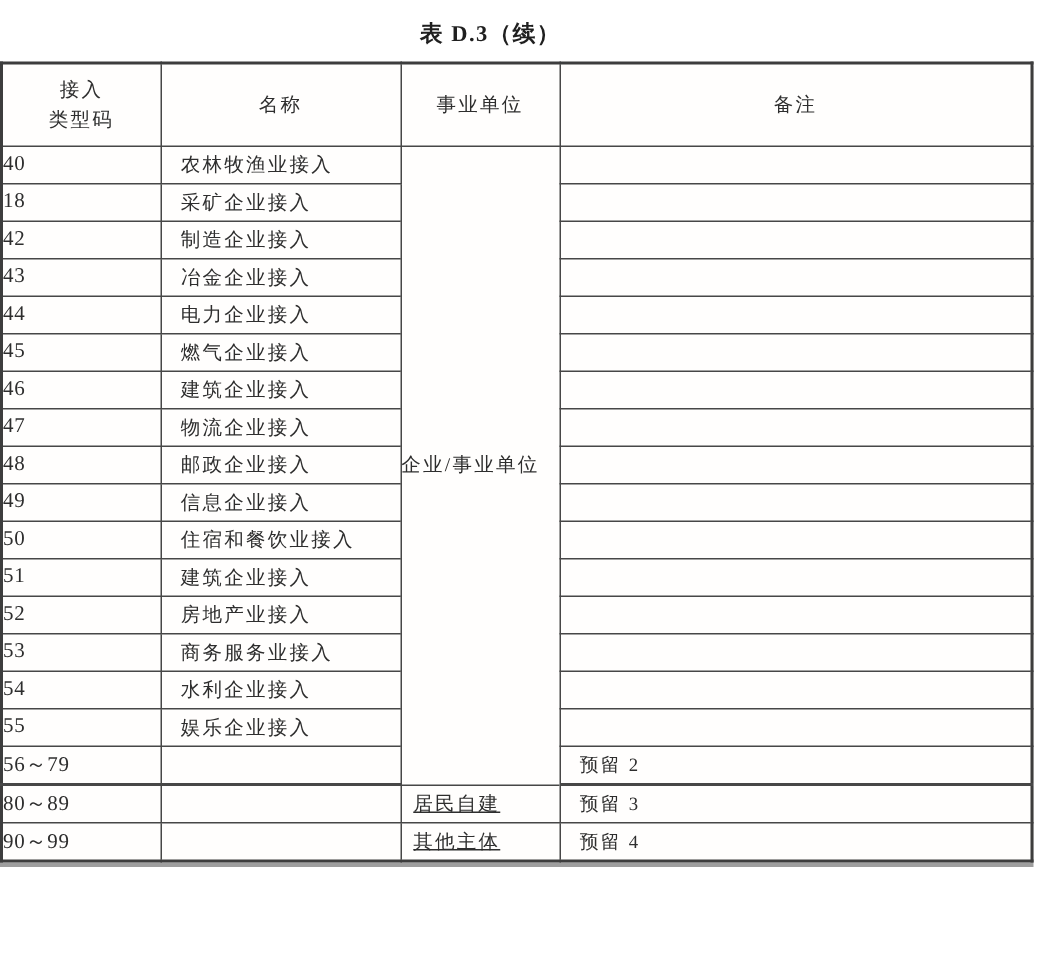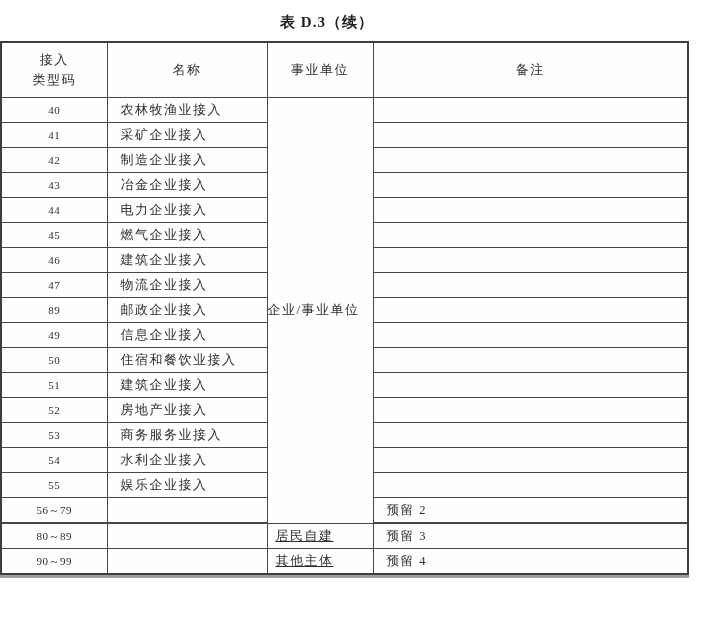--- a/index.html
+++ b/index.html
@@ -52,22 +52,21 @@
   }
   th {
     height: 54px;
     text-align: center;
     vertical-align: middle;
     line-height: 1.55;
   }
   th.pre { white-space: pre-line; }
   td { height: 24px; vertical-align: middle; }
   td.code {
-    text-align: center;
-    font-size: 11px;
+    font-size: 14px;
     letter-spacing: 0.5px;
   }
   td.name   { text-align: left; padding-left: 13px; }
   td.subject{ text-align: left; padding-left: 8px; text-decoration: underline; }
   td.merged { text-align: left; padding-left: 0; vertical-align: middle; }
   td.remark { text-align: left; padding-left: 13px; font-size: 12.5px; }
   tr.thick td { border-bottom-width: 2px; }
 </style>
 </head>
 <body>
@@ -92,21 +91,21 @@
       </tr>
     </thead>
     <tbody>
       <tr>
         <td class="code">40</td>
         <td class="name">农林牧渔业接入</td>
         <td class="merged" rowspan="17">企业/事业单位</td>
         <td class="remark"></td>
       </tr>
       <tr>
-        <td class="code">41</td>
+        <td class="code">18</td>
         <td class="name">采矿企业接入</td>
         <td class="remark"></td>
       </tr>
       <tr>
         <td class="code">42</td>
         <td class="name">制造企业接入</td>
         <td class="remark"></td>
       </tr>
       <tr>
         <td class="code">43</td>
@@ -127,21 +126,21 @@
         <td class="code">46</td>
         <td class="name">建筑企业接入</td>
         <td class="remark"></td>
       </tr>
       <tr>
         <td class="code">47</td>
         <td class="name">物流企业接入</td>
         <td class="remark"></td>
       </tr>
       <tr>
-        <td class="code">89</td>
+        <td class="code">48</td>
         <td class="name">邮政企业接入</td>
         <td class="remark"></td>
       </tr>
       <tr>
         <td class="code">49</td>
         <td class="name">信息企业接入</td>
         <td class="remark"></td>
       </tr>
       <tr>
         <td class="code">50</td>

